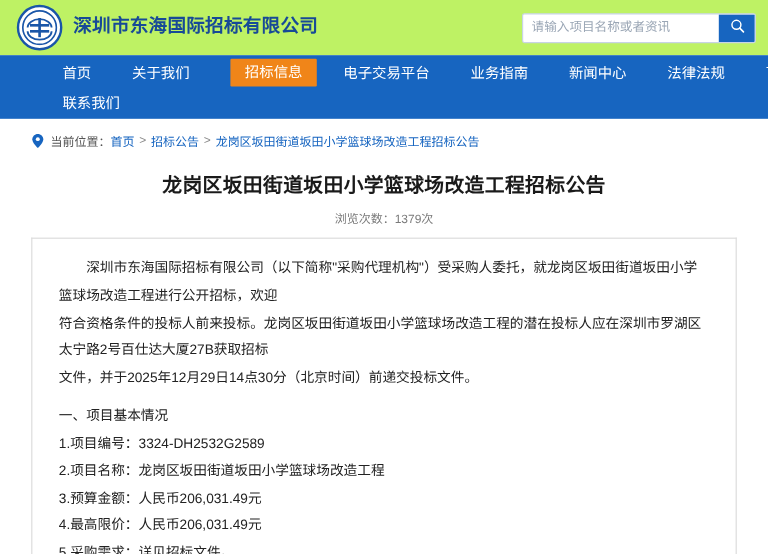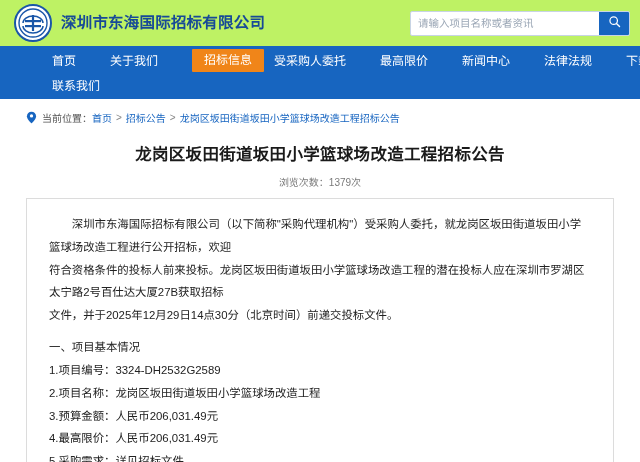--- a/index.html
+++ b/index.html
@@ -36,21 +36,21 @@
     font-size: 15.5px; font-weight: bold; color: #174a97; letter-spacing: 0.2px;
     white-space: nowrap;
   }
   .logo-text .en {
     font-size: 7.6px; color: #2a63ac; letter-spacing: 0.1px; margin-top: 2px;
     white-space: nowrap;
   }
   .search-box {
     margin-left: auto;
     display: flex; align-items: center;
-    width: 220px; height: 25px;
+    width: 195px; height: 25px;
     border: 1px solid #c8d4e4;
     border-radius: 2px;
     background: #fff;
     overflow: hidden;
   }
   .search-box input {
     flex: 1 1 auto; height: 100%; border: 0; outline: none;
     font-size: 10.5px; color: #333; padding: 0 7px;
     font-family: inherit; background: transparent;
   }
@@ -70,21 +70,21 @@
   .nav-row {
     display: flex; align-items: center;
     height: 26px;
   }
   .nav-row:first-child { padding-top: 3px; }
   .nav-item {
     font-size: 12px; color: #ffffff; padding: 0 0; margin-right: 34px;
     white-space: nowrap; cursor: pointer; line-height: 26px;
   }
   .nav-item.active {
-    background: #f08519; color: #fff; padding: 0 12px; margin-right: 10px;
+    background: #f08519; color: #fff; padding: 0 12px; margin-right: 22px;
     border-radius: 1px; height: 23px; line-height: 23px;
   }
   .nav-bottom { height: 27px; }
 
   
   .breadcrumb {
     display: flex; align-items: center;
     font-size: 10px; color: #555;
     padding: 11px 0 10px 26px;
     border-bottom: 0;
@@ -162,22 +162,22 @@
         </span>
       </button>
     </div>
   </div>
 
   <nav class="nav">
     <div class="nav-row">
       <span class="nav-item">首页</span>
       <span class="nav-item">关于我们</span>
       <span class="nav-item active">招标信息</span>
-      <span class="nav-item">受采购人委托</span>
-      <span class="nav-item">最高限价</span>
+      <span class="nav-item">电子交易平台</span>
+      <span class="nav-item">业务指南</span>
       <span class="nav-item">新闻中心</span>
       <span class="nav-item">法律法规</span>
       <span class="nav-item">下载中心</span>
     </div>
     <div class="nav-row nav-bottom">
       <span class="nav-item">联系我们</span>
     </div>
   </nav>
 
   <div class="breadcrumb">

